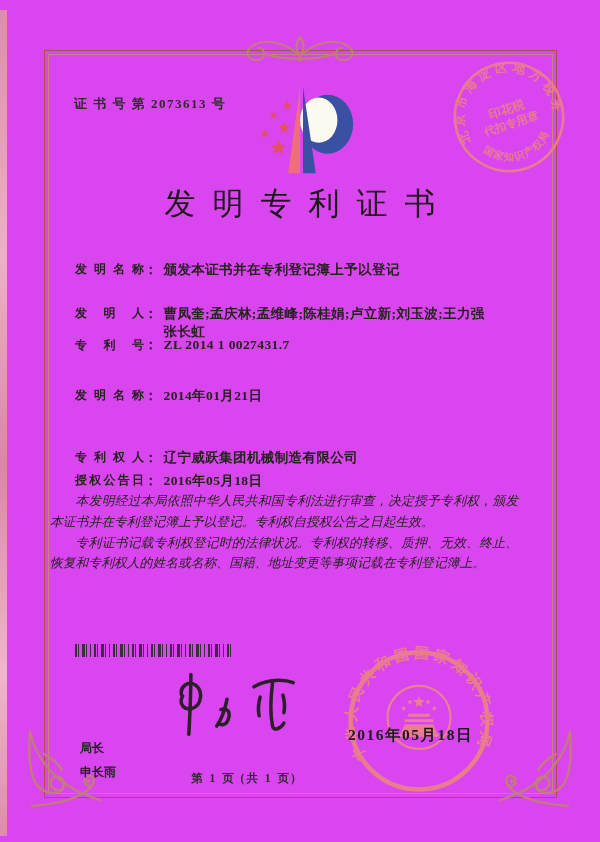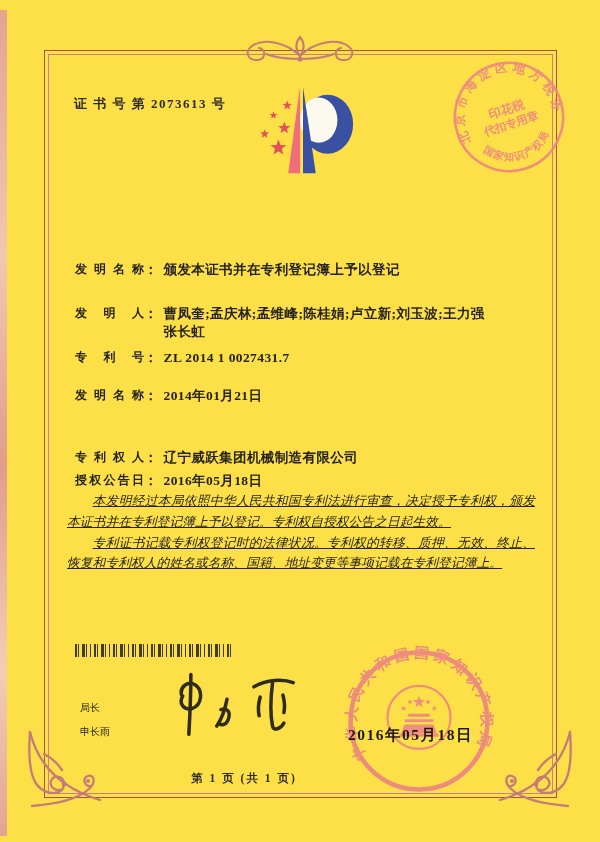--- a/index.html
+++ b/index.html
@@ -4,21 +4,21 @@
 <style>
   html,body{margin:0;padding:0;}
   body{
     width:600px;height:842px;
     background:#ffffff;
     font-family:"Liberation Serif","DejaVu Serif",serif;
     position:relative;overflow:hidden;
   }
   .page{
     position:absolute;left:0;top:0;width:600px;height:842px;
-    background:#fde047;
+    background:#d946ef;
   }
   .scan-edge{
     position:absolute;left:0;top:10px;width:7px;height:826px;
     background:linear-gradient(180deg,#e09a9a 0%,#f0c3c2 30%,#dd9293 55%,#f2cac8 80%,#e09a9a 100%);
     opacity:.85;
   }
   .frame-outer{
     position:absolute;left:44px;top:50px;width:511px;height:746px;
     border:1.6px solid #a5524d;
   }
@@ -36,51 +36,51 @@
     position:absolute;left:450px;top:58px;width:118px;height:118px;
     transform:rotate(-18deg);opacity:.88;z-index:5;
   }
   .page-title{
     position:absolute;left:0;top:183px;width:600px;
     text-align:center;font-size:31px;font-weight:500;color:#1b1917;
     letter-spacing:17px;text-indent:17px;
   }
   .fields{position:absolute;left:75px;top:256px;width:460px;}
   .frow{display:flex;margin-bottom:0;position:absolute;left:0;width:460px;}
-  .frow-0{top:5px;} .frow-1{top:49px;} .frow-2{top:93px;}
+  .frow-0{top:5px;} .frow-1{top:49px;} .frow-2{top:80px;align-items:center;}
   .frow-3{top:131px;} .frow-4{top:185px;margin-top:8px;} .frow-5{top:216px;}
   .flabel{
     width:69px;font-size:12px;font-weight:700;color:#26231f;
     text-align:justify;text-align-last:justify;flex:0 0 69px;
   }
   .fcolon{font-size:13.5px;font-weight:600;color:#26231f;margin-right:6px;}
   .fvalue{
     flex:1;font-size:13.5px;font-weight:600;color:#26231f;
     white-space:pre-line;letter-spacing:.4px;line-height:18px;
   }
   .body-text{
-    position:absolute;left:67px;top:491px;width:468px;
+    position:absolute;left:50px;top:491px;width:468px;
     font-size:12.8px;line-height:20.8px;color:#26231f;
-    text-align:justify;font-style:italic;font-weight:500;text-decoration:underline;
+    text-align:justify;font-style:italic;font-weight:500;
   }
   .body-text p{margin:0;text-indent:2em;}
   .barcode{
     position:absolute;left:75px;top:644px;width:156px;height:13px;
     background:repeating-linear-gradient(90deg,
       #2b2b2b 0 2px,transparent 2px 3px,
       #2b2b2b 3px 4px,transparent 4px 7px,
       #2b2b2b 7px 10px,transparent 10px 11px,
       #2b2b2b 11px 12px,transparent 12px 15px,
       #2b2b2b 15px 16px,transparent 16px 19px);
     opacity:.9;
   }
   .director{
-    position:absolute;left:80px;top:696px;
+    position:absolute;left:80px;top:736px;
     font-family:"Liberation Sans","DejaVu Sans",sans-serif;
-    font-size:10px;font-weight:400;color:#222;line-height:24px;
+    font-size:12px;font-weight:700;color:#222;line-height:24px;
   }
   .signature{position:absolute;left:163px;top:664px;width:155px;height:88px;z-index:4;}
   .office-seal{position:absolute;left:338px;top:640px;width:162px;height:162px;opacity:.9;z-index:3;}
   .seal-date{
     position:absolute;left:348px;top:725px;width:160px;
     font-size:15.5px;font-weight:700;color:#1c1a18;letter-spacing:1.5px;
     z-index:6;text-align:left;
   }
   .page-footer{
     position:absolute;left:0;top:771px;width:488px;text-align:center;
@@ -158,20 +158,21 @@
     <text font-size="12.5" font-weight="bold" fill="#ec8383" letter-spacing="4.5">
       <textPath href="#taxTopArc">北京市海淀区地方税务局</textPath>
     </text>
     <text font-size="10.5" font-weight="bold" fill="#ec8383" letter-spacing="1">
       <textPath href="#taxBotArc">国家知识产权局</textPath>
     </text>
     <text x="60" y="56" text-anchor="middle" font-size="12.5" font-weight="bold" fill="#ec8383">印花税</text>
     <text x="60" y="71" text-anchor="middle" font-size="11.5" font-weight="bold" fill="#ec8383">代扣专用章</text>
   </svg>
 
+  <div class="page-title">发明专利证书</div>
 
   <div class="fields">
     <div class="frow frow-0">
       <span class="flabel">发明名称</span>
       <span class="fcolon">：</span>
       <span class="fvalue">颁发本证书并在专利登记簿上予以登记</span>
     </div>
     <div class="frow frow-1">
       <span class="flabel">发明人</span>
       <span class="fcolon">：</span>

